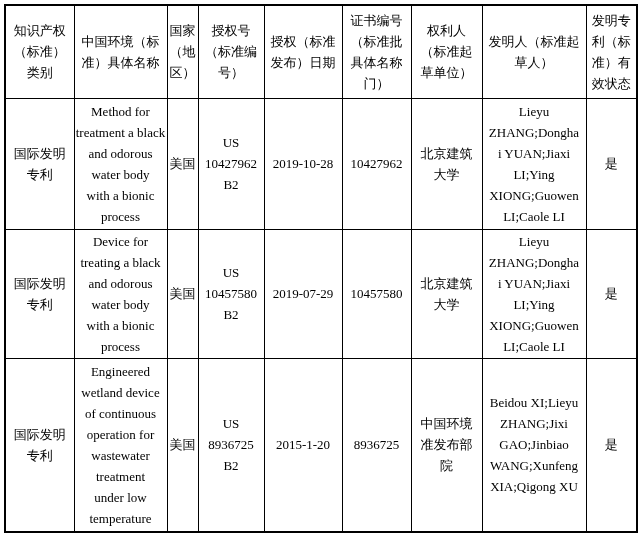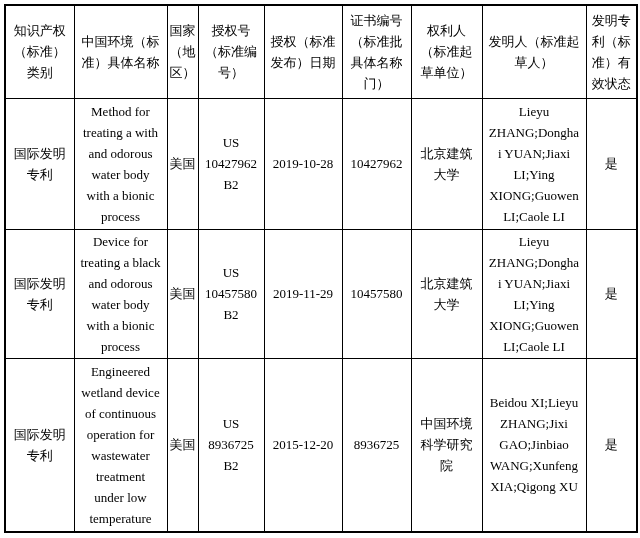--- a/index.html
+++ b/index.html
@@ -79,21 +79,21 @@
 草人）</td>
         <td>发明专
 利（标
 准）有
 效状态</td>
       </tr>
       <tr class="r-0">
         <td>国际发明
 专利</td>
         <td>Method for
-treating a with
+treatment a black
 and odorous
 water body
 with a bionic
 process</td>
         <td>美国</td>
         <td>US
 10427962
 B2</td>
         <td>2019-10-28</td>
         <td>10427962</td>
@@ -113,21 +113,21 @@
         <td>Device for
 treating a black
 and odorous
 water body
 with a bionic
 process</td>
         <td>美国</td>
         <td>US
 10457580
 B2</td>
-        <td>2019-11-29</td>
+        <td>2019-07-29</td>
         <td>10457580</td>
         <td>北京建筑
 大学</td>
         <td>Lieyu
 ZHANG;Dongha
 i YUAN;Jiaxi
 LI;Ying
 XIONG;Guowen
 LI;Caole LI</td>
         <td>是</td>
@@ -140,24 +140,24 @@
 of continuous
 operation for
 wastewater
 treatment
 under low
 temperature</td>
         <td>美国</td>
         <td>US
 8936725
 B2</td>
-        <td>2015-12-20</td>
+        <td>2015-1-20</td>
         <td>8936725</td>
         <td>中国环境
-科学研究
+准发布部
 院</td>
         <td>Beidou XI;Lieyu
 ZHANG;Jixi
 GAO;Jinbiao
 WANG;Xunfeng
 XIA;Qigong XU</td>
         <td>是</td>
       </tr>
     </tbody>
   </table>

